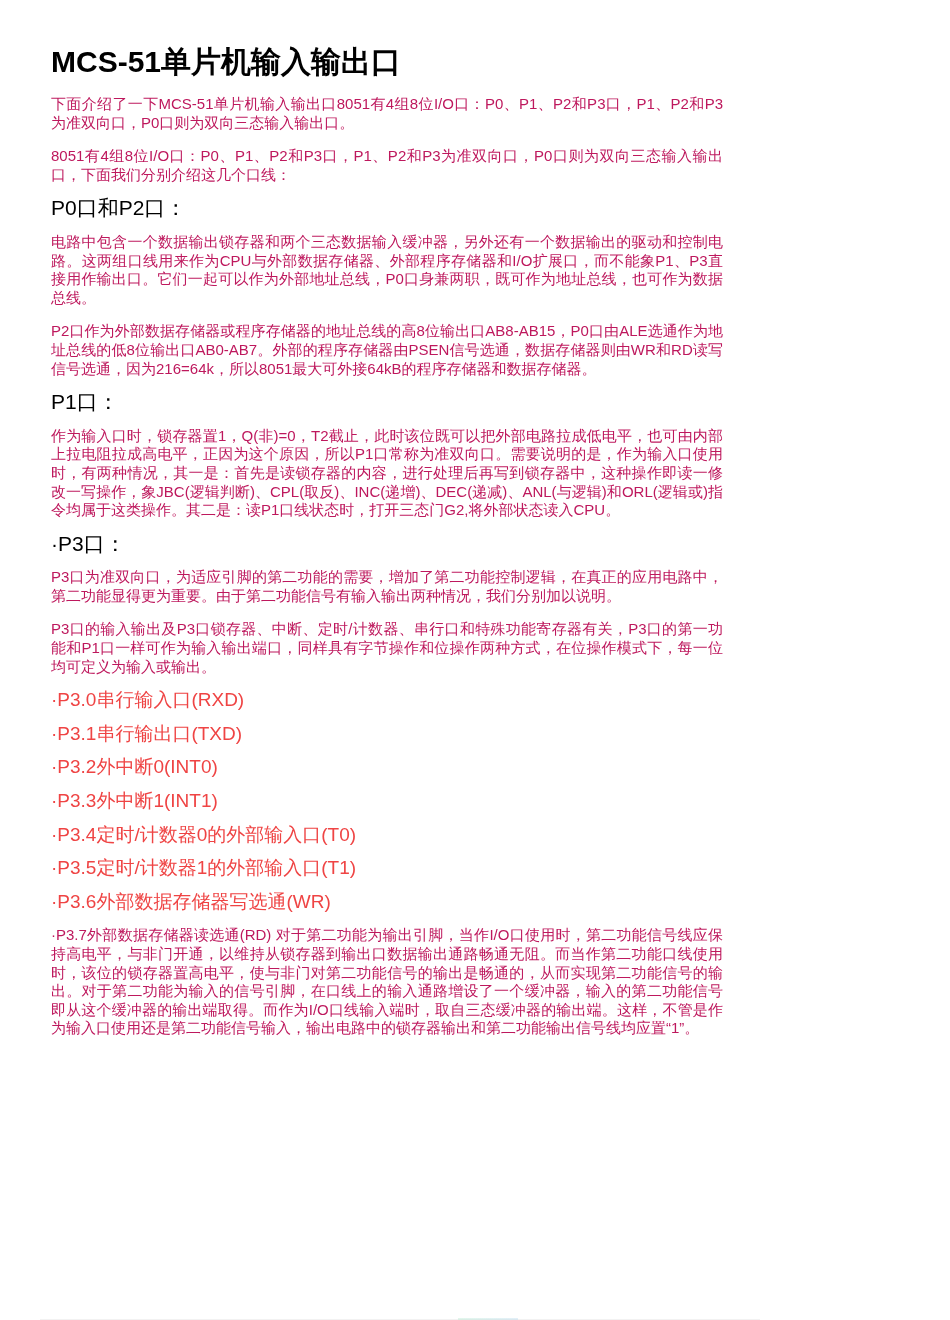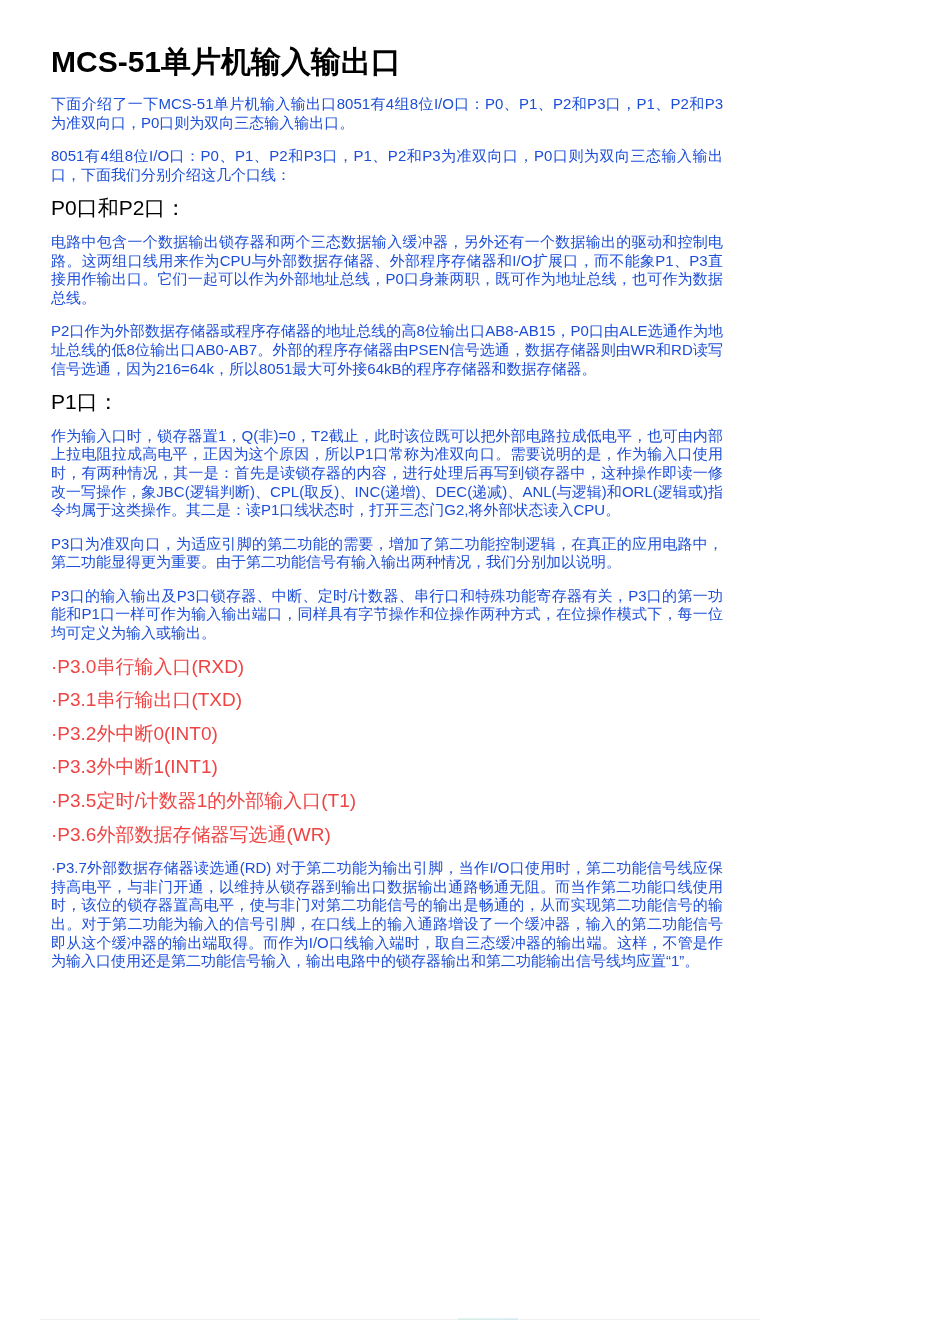--- a/index.html
+++ b/index.html
@@ -27,21 +27,21 @@
     font-size: 30px;
     line-height: 1.2;
     font-weight: bold;
     color: #000000;
   }
   p.doc-para {
     margin: 15px 0;
     font-size: 15px;
     line-height: 18.6px;
     text-align: justify;
-    color: #1d4ed8;
+    color: #be185d;
   }
   p.doc-heading {
     margin: 15px 0;
     font-size: 21px;
     line-height: 18.6px;
     color: #000000;
   }
   p.pin-item {
     margin: 15px 0;
     font-size: 19px;
@@ -80,34 +80,36 @@
 
   <p class="doc-para">电路中包含一个数据输出锁存器和两个三态数据输入缓冲器，另外还有一个数据输出的驱动和控制电路。这两组口线用来作为CPU与外部数据存储器、外部程序存储器和I/O扩展口，而不能象P1、P3直接用作输出口。它们一起可以作为外部地址总线，P0口身兼两职，既可作为地址总线，也可作为数据总线。</p>
 
   <p class="doc-para">P2口作为外部数据存储器或程序存储器的地址总线的高8位输出口AB8-AB15，P0口由ALE选通作为地址总线的低8位输出口AB0-AB7。外部的程序存储器由PSEN信号选通，数据存储器则由WR和RD读写信号选通，因为216=64k，所以8051最大可外接64kB的程序存储器和数据存储器。</p>
 
   <p class="doc-heading">P1口：</p>
 
 
   <p class="doc-para">作为输入口时，锁存器置1，Q(非)=0，T2截止，此时该位既可以把外部电路拉成低电平，也可由内部上拉电阻拉成高电平，正因为这个原因，所以P1口常称为准双向口。需要说明的是，作为输入口使用时，有两种情况，其一是：首先是读锁存器的内容，进行处理后再写到锁存器中，这种操作即读一修改一写操作，象JBC(逻辑判断)、CPL(取反)、INC(递增)、DEC(递减)、ANL(与逻辑)和ORL(逻辑或)指令均属于这类操作。其二是：读P1口线状态时，打开三态门G2,将外部状态读入CPU。</p>
 
+  <p class="doc-heading">·P3口：</p>
 
   <p class="doc-para">P3口为准双向口，为适应引脚的第二功能的需要，增加了第二功能控制逻辑，在真正的应用电路中，第二功能显得更为重要。由于第二功能信号有输入输出两种情况，我们分别加以说明。</p>
 
   <p class="doc-para">P3口的输入输出及P3口锁存器、中断、定时/计数器、串行口和特殊功能寄存器有关，P3口的第一功能和P1口一样可作为输入输出端口，同样具有字节操作和位操作两种方式，在位操作模式下，每一位均可定义为输入或输出。</p>
 
 
   <p class="pin-item">·P3.0串行输入口(RXD)</p>
 
   <p class="pin-item">·P3.1串行输出口(TXD)</p>
 
   <p class="pin-item">·P3.2外中断0(INT0)</p>
 
   <p class="pin-item">·P3.3外中断1(INT1)</p>
 
+  <p class="pin-item">·P3.4定时/计数器0的外部输入口(T0)</p>
 
   <p class="pin-item">·P3.5定时/计数器1的外部输入口(T1)</p>
 
   <p class="pin-item">·P3.6外部数据存储器写选通(WR)</p>
 
   <p class="doc-para">·P3.7外部数据存储器读选通(RD) 对于第二功能为输出引脚，当作I/O口使用时，第二功能信号线应保持高电平，与非门开通，以维持从锁存器到输出口数据输出通路畅通无阻。而当作第二功能口线使用时，该位的锁存器置高电平，使与非门对第二功能信号的输出是畅通的，从而实现第二功能信号的输出。对于第二功能为输入的信号引脚，在口线上的输入通路增设了一个缓冲器，输入的第二功能信号即从这个缓冲器的输出端取得。而作为I/O口线输入端时，取自三态缓冲器的输出端。这样，不管是作为输入口使用还是第二功能信号输入，输出电路中的锁存器输出和第二功能输出信号线均应置“1”。</p>
 
 </div>
 
 <div class="bottom-artifact-line"></div>

